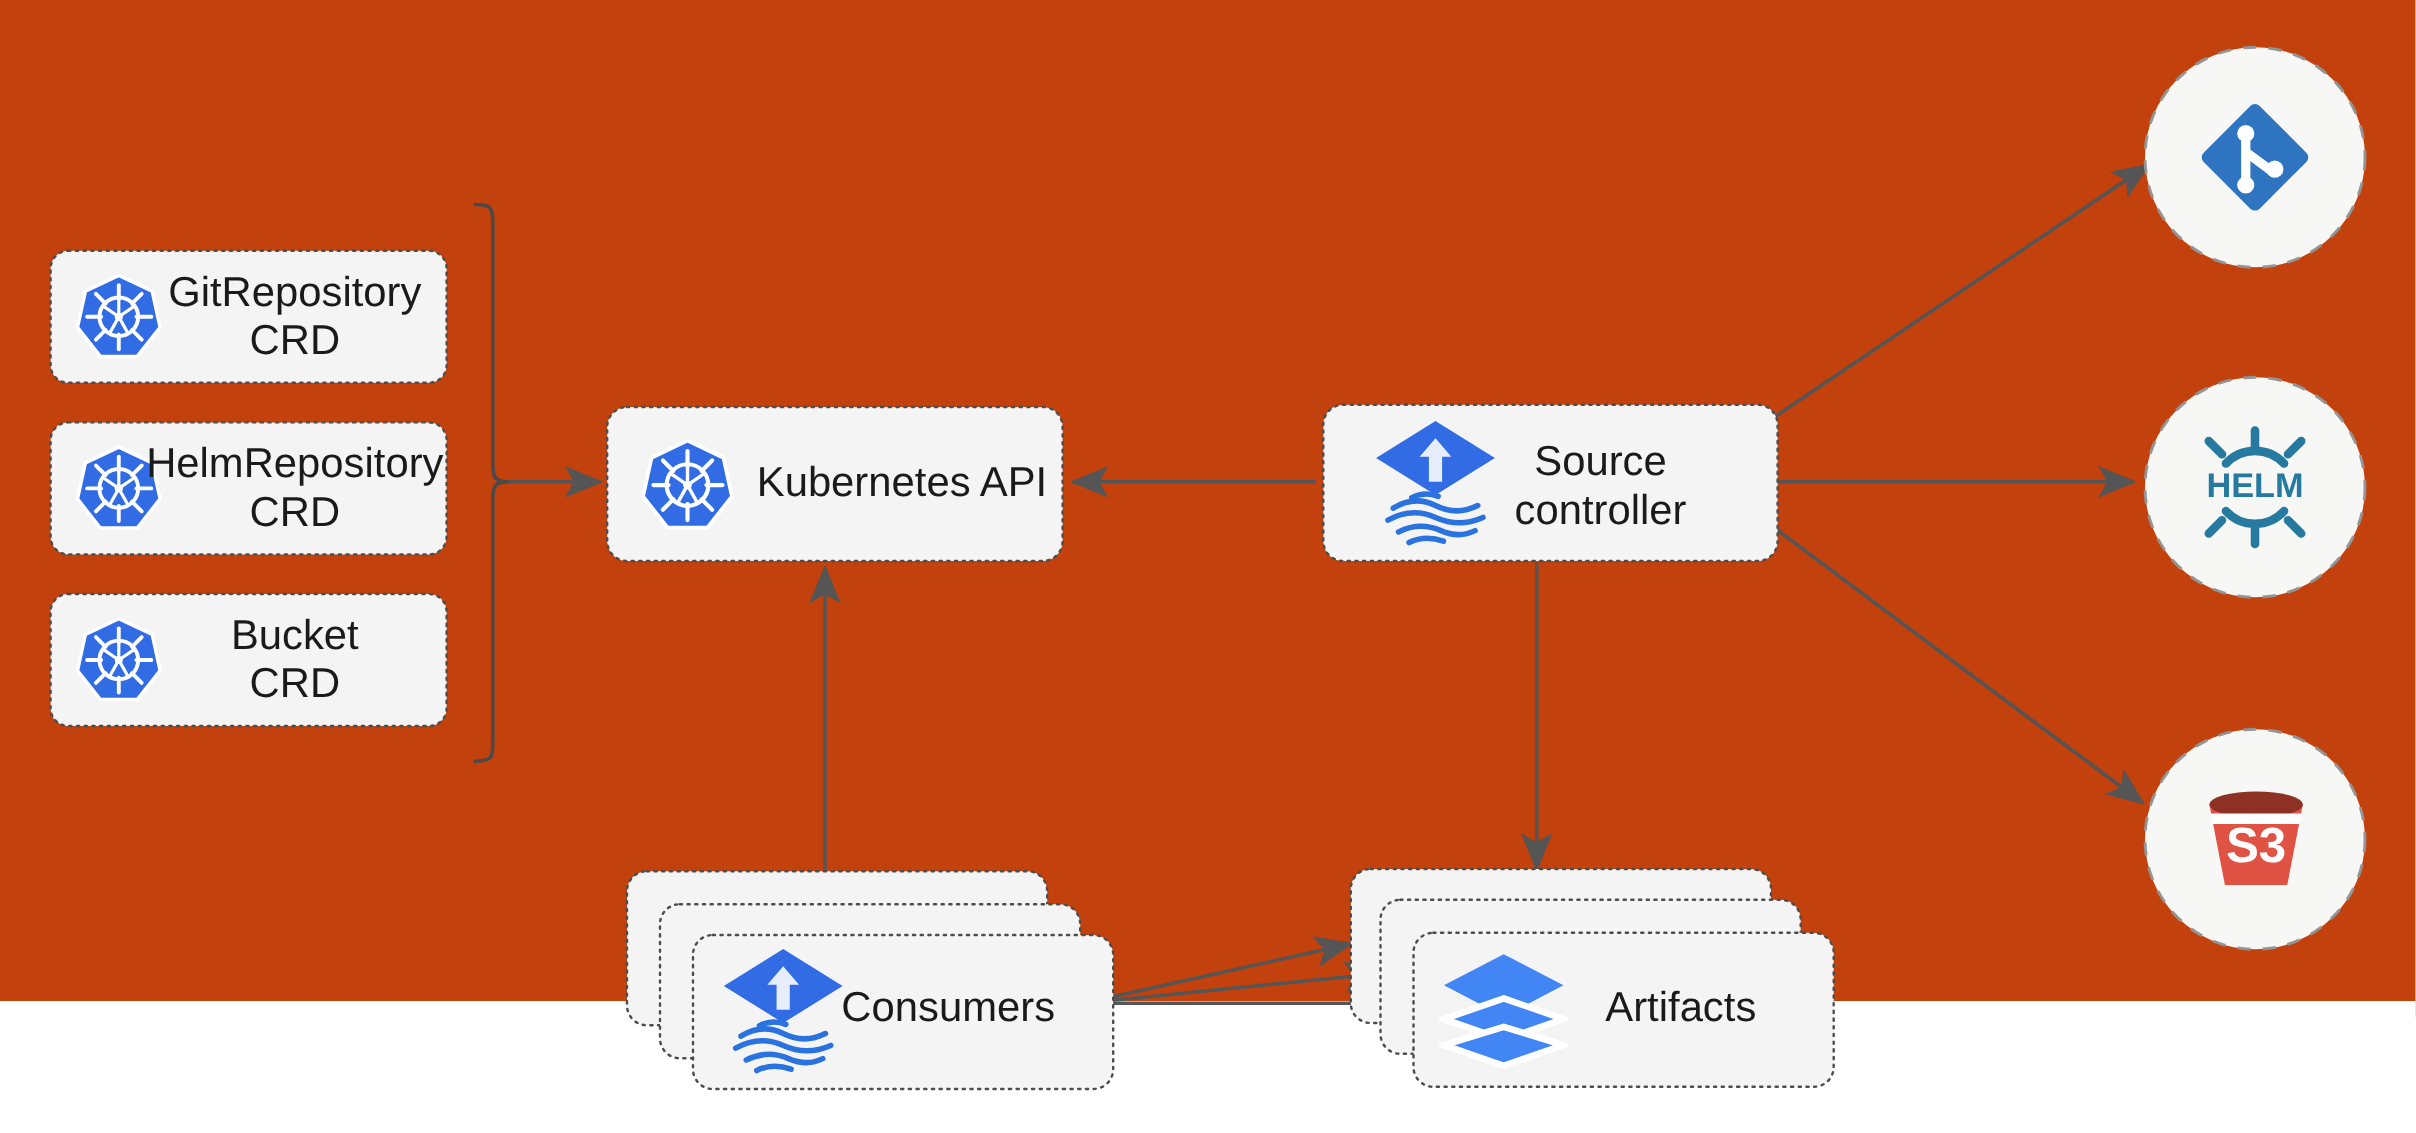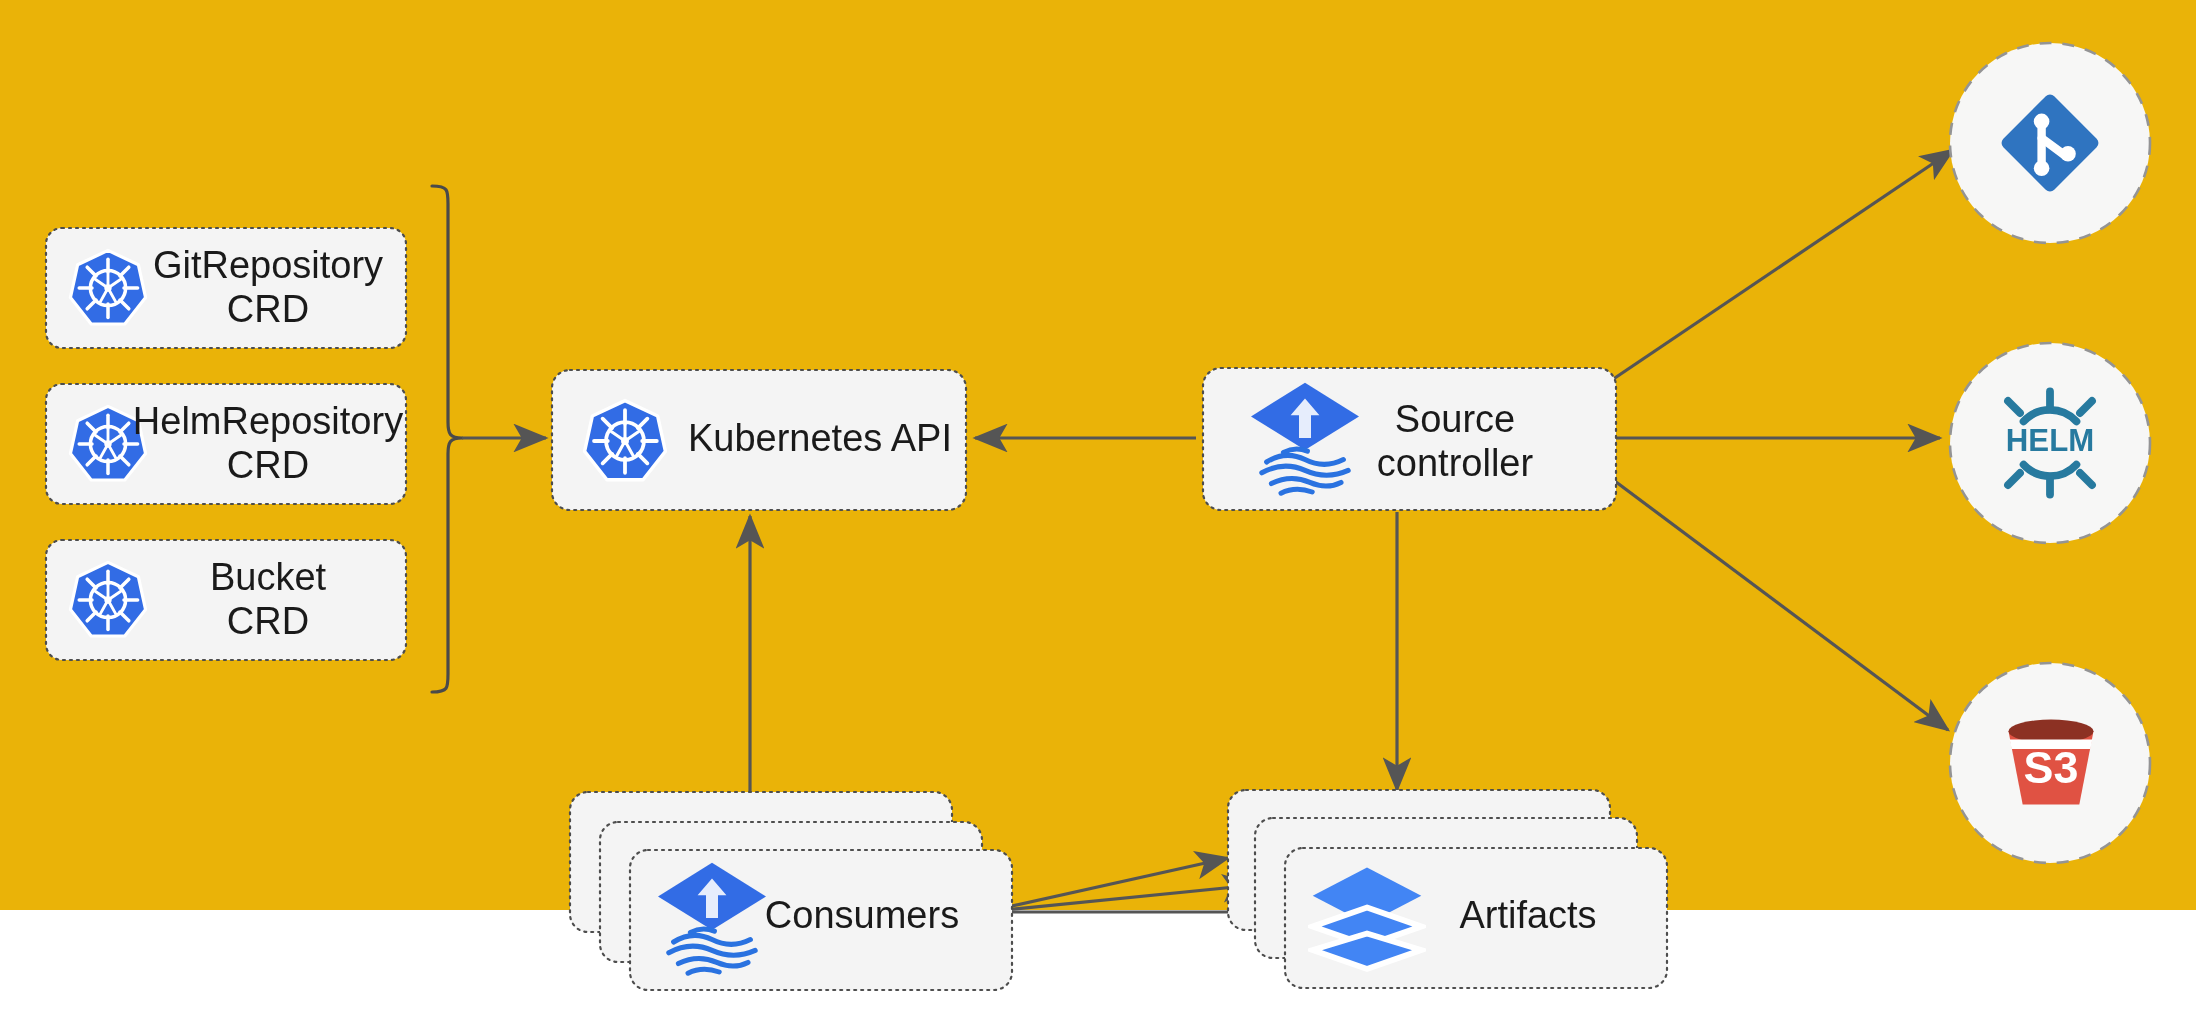--- a/index.html
+++ b/index.html
@@ -10,21 +10,21 @@
   body {
     width: 2196px;
     height: 1030px;
     font-family: "Liberation Sans", sans-serif;
     overflow: hidden;
   }
   #diagram-root {
     position: relative;
     width: 2196px;
     height: 910px;
-    background: #eab308;
+    background: #c2410c;
     text-decoration: underline;
   }
   svg#canvas {
     position: absolute;
     top: 0;
     left: 0;
     width: 2196px;
     height: 1030px;
     display: block;
   }

